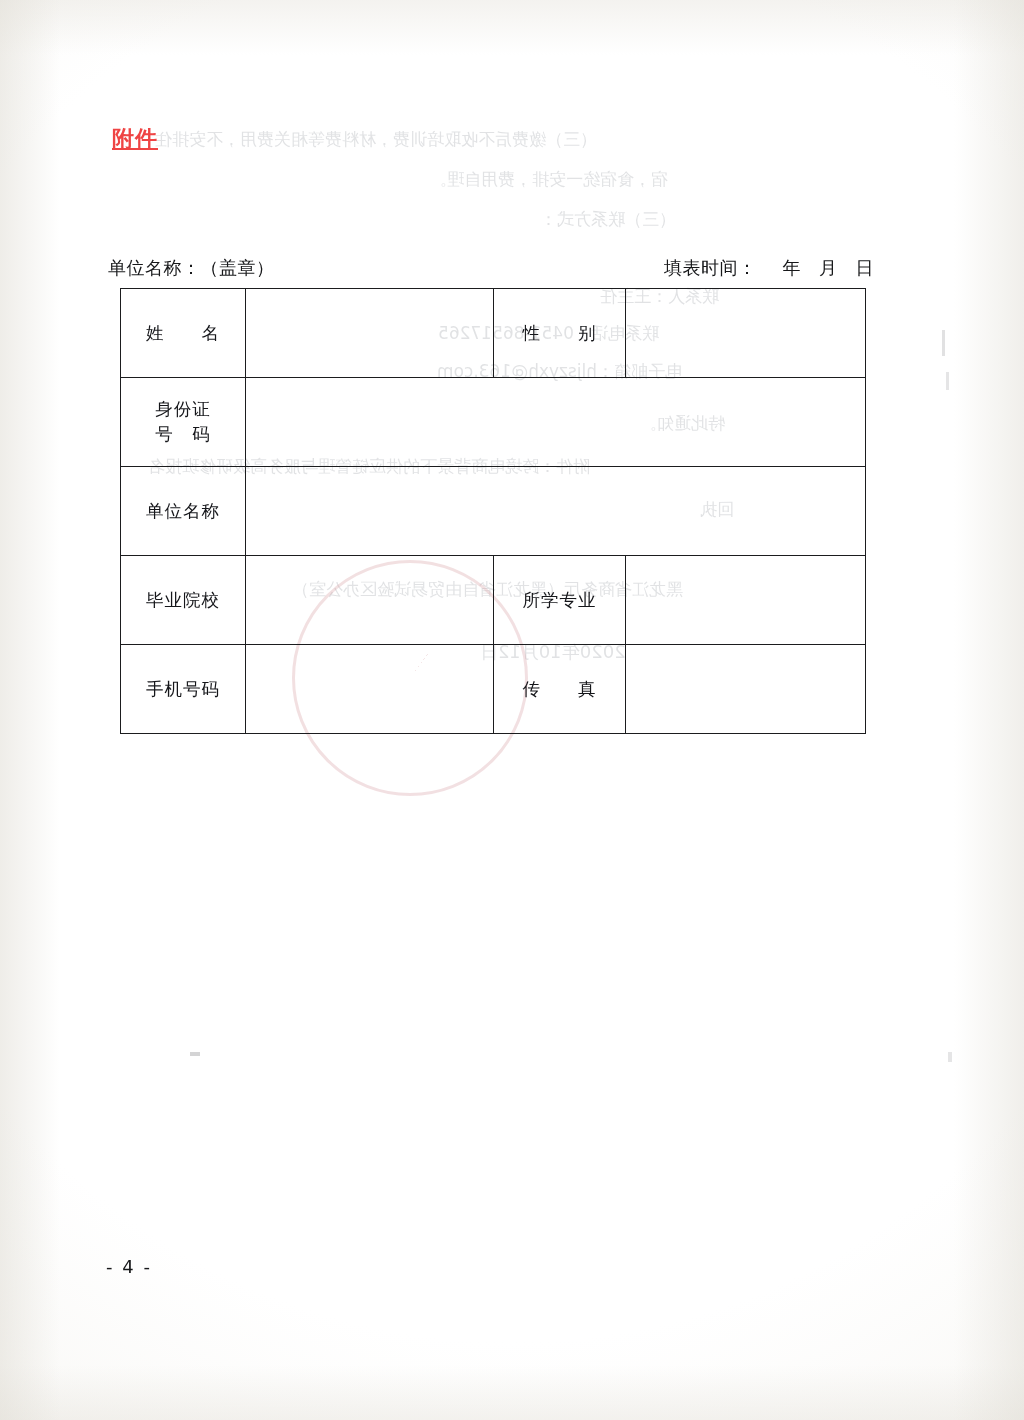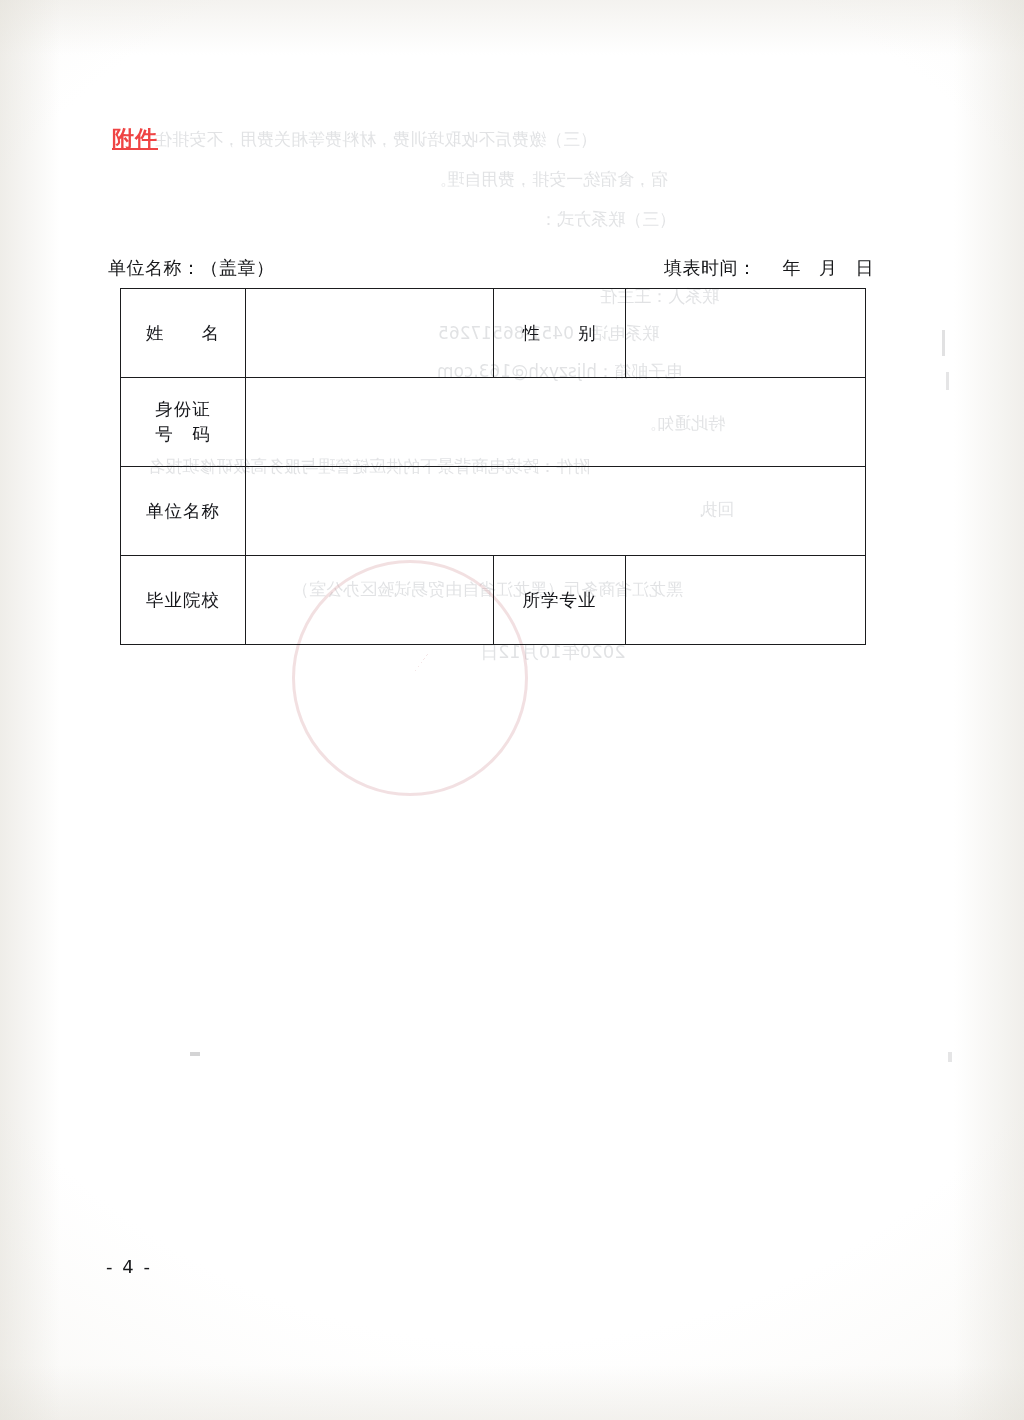--- a/index.html
+++ b/index.html
@@ -229,18 +229,24 @@
       <tr>
         <td class="label">单位名称</td>
         <td class="value" colspan="3"></td>
       </tr>
       <tr>
         <td class="label">毕业院校</td>
         <td class="value"></td>
         <td class="label">所学专业</td>
         <td class="value"></td>
       </tr>
+      <tr>
+        <td class="label">手机号码</td>
+        <td class="value"></td>
+        <td class="label">传　　真</td>
+        <td class="value"></td>
+      </tr>
     </tbody>
   </table>
 
   <div class="page-number">- 4 -</div>
 
 </div>
 
 </body></html>

